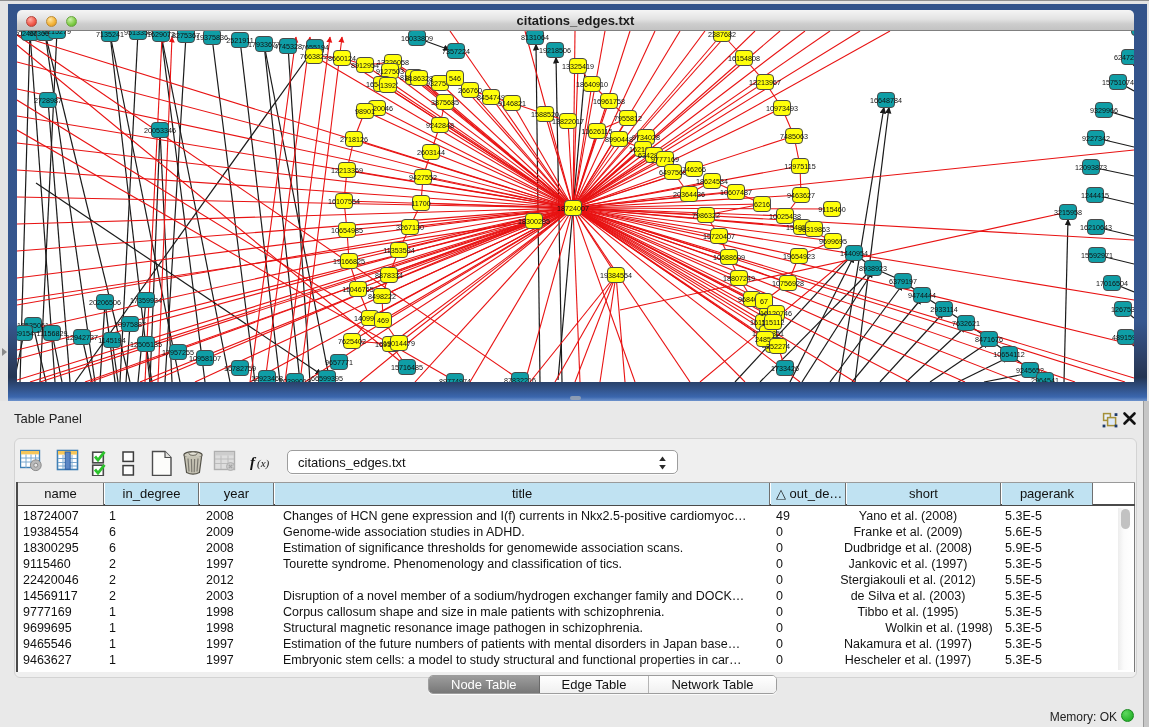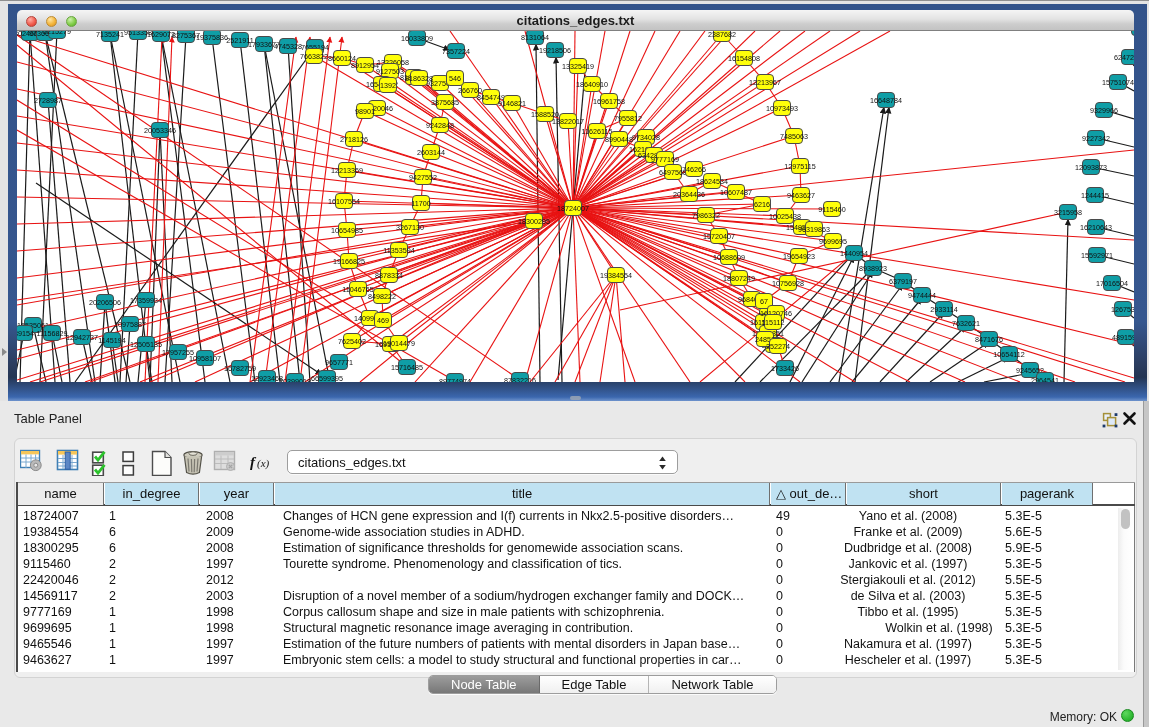--- a/index.html
+++ b/index.html
@@ -731,21 +731,21 @@
       <div class="h" style="left:257px;width:495px">title</div>
       <div class="h" style="left:753px;width:75px;text-align:left;padding-left:5px">△ out_de…</div>
       <div class="h" style="left:829px;width:154px">short</div>
       <div class="h" style="left:984px;width:91px">pagerank</div>
     </div>
     <div style="position:absolute;left:0;top:26px;width:1100px;height:162px;overflow:hidden" id="rowswrap">
       <div class="row" style="top:0px">
           <span style="left:5px">18724007</span>
           <span style="left:91px">1</span>
           <span style="left:188px">2008</span>
-          <span style="left:265px">Changes of HCN gene expression and I(f) currents in Nkx2.5-positive disorders…</span>
+          <span style="left:265px">Changes of HCN gene expression and I(f) currents in Nkx2.5-positive cardiomyoc…</span>
           <span style="left:758px">49</span>
           <span class="ctr" style="left:813px;width:154px;text-align:center">Yano et al. (2008)</span>
           <span style="left:987px">5.3E-5</span>
         </div>
 <div class="row" style="top:16px">
           <span style="left:5px">19384554</span>
           <span style="left:91px">6</span>
           <span style="left:188px">2009</span>
           <span style="left:265px">Genome-wide association studies in ADHD.</span>
           <span style="left:758px">0</span>
@@ -793,21 +793,21 @@
           <span style="left:188px">1998</span>
           <span style="left:265px">Corpus callosum shape and size in male patients with schizophrenia.</span>
           <span style="left:758px">0</span>
           <span class="ctr" style="left:813px;width:154px;text-align:center">Tibbo et al. (1995)</span>
           <span style="left:987px">5.3E-5</span>
         </div>
 <div class="row" style="top:112px">
           <span style="left:5px">9699695</span>
           <span style="left:91px">1</span>
           <span style="left:188px">1998</span>
-          <span style="left:265px">Structural magnetic resonance image averaging in contribution.</span>
+          <span style="left:265px">Structural magnetic resonance image pathogen in schizophrenia.</span>
           <span style="left:758px">0</span>
           <span class="ctr" style="left:844px;width:154px;text-align:center">Wolkin et al. (1998)</span>
           <span style="left:987px">5.3E-5</span>
         </div>
 <div class="row" style="top:128px">
           <span style="left:5px">9465546</span>
           <span style="left:91px">1</span>
           <span style="left:188px">1997</span>
           <span style="left:265px">Estimation of the future numbers of patients with mental disorders in Japan base…</span>
           <span style="left:758px">0</span>

